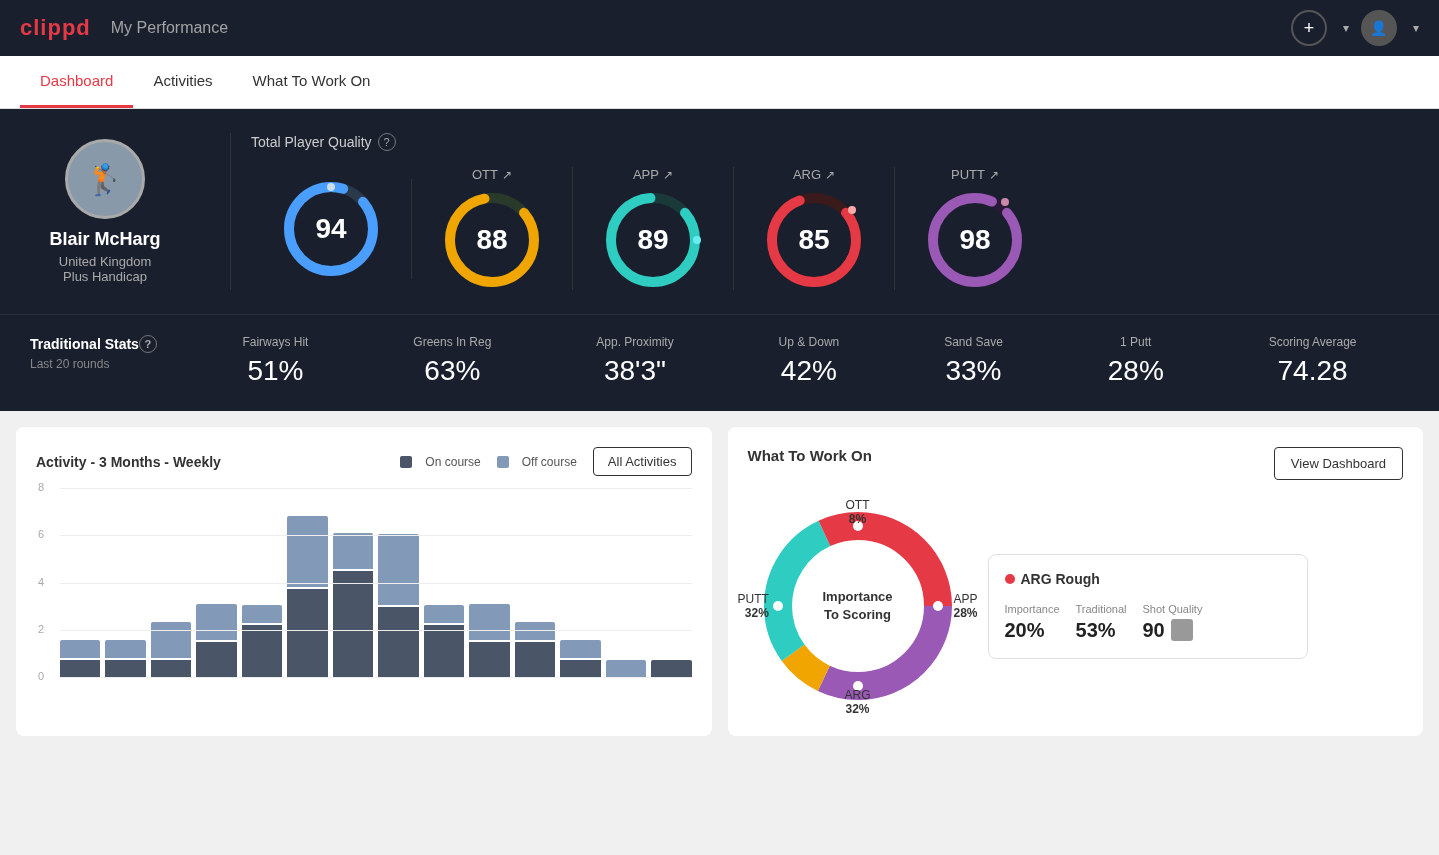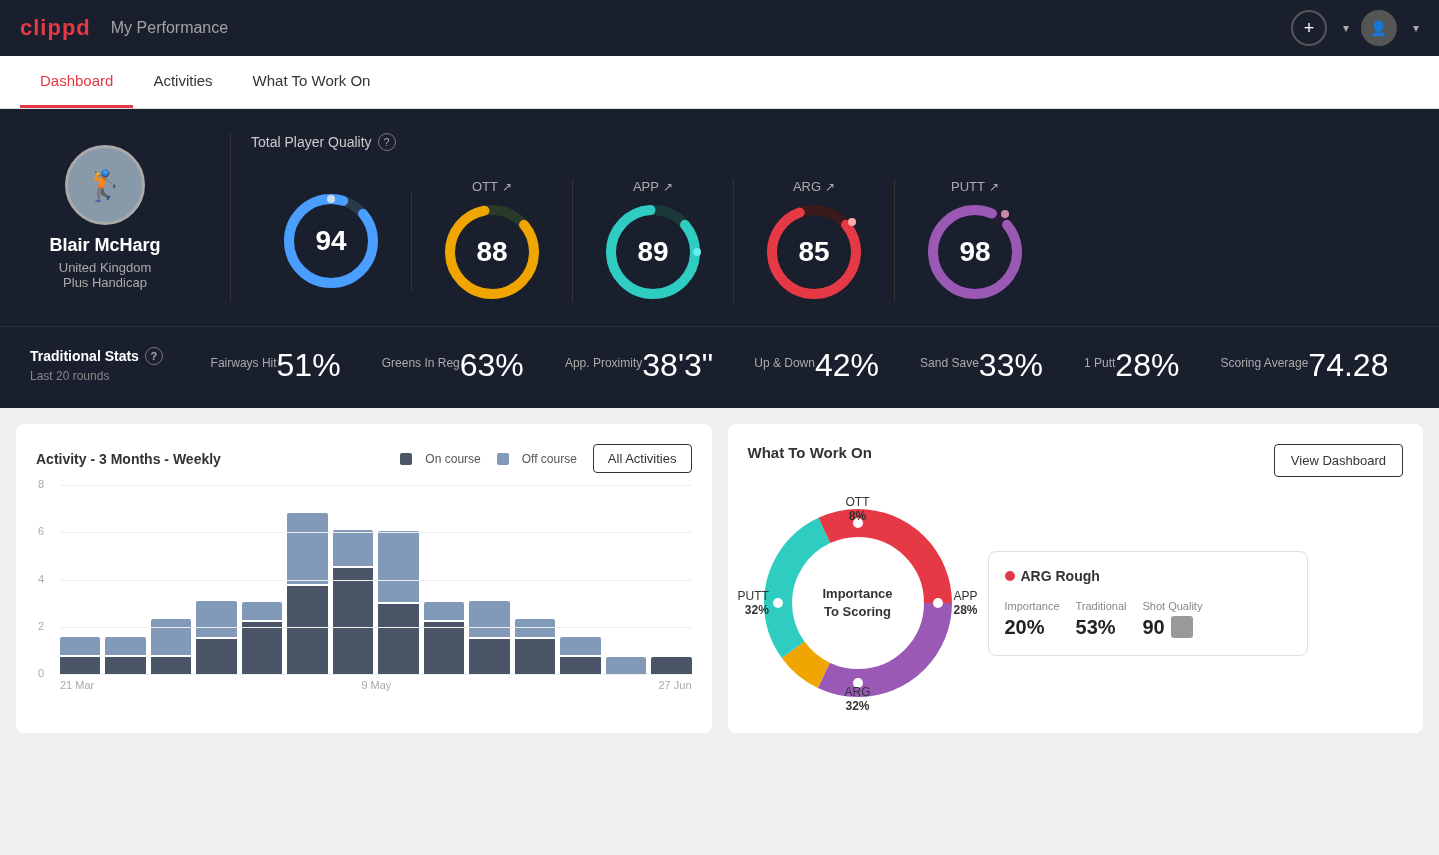--- a/index.html
+++ b/index.html
@@ -76,21 +76,21 @@
     .player-name { font-size: 18px; font-weight: bold; margin-top: 10px; text-align: center; }
     .player-country { color: #aaa; font-size: 13px; margin-top: 4px; }
     .player-handicap { color: #aaa; font-size: 13px; }
 
     .divider-v { width: 1px; background: #333; align-self: stretch; margin: 0 20px; }
 
     .metrics-section {
       flex: 1;
       display: flex;
       flex-direction: column;
-      gap: 28px;
+      gap: 16px;
     }
     .metrics-label {
       font-size: 14px;
       color: #ccc;
       display: flex;
       align-items: center;
       gap: 6px;
     }
     .help-icon {
       width: 18px; height: 18px; border-radius: 50%;
@@ -135,30 +135,30 @@
       background: #1a1f2e;
       padding: 20px 30px 24px;
       display: flex;
       align-items: flex-start;
       border-top: 1px solid #2a2f3e;
       gap: 0;
     }
     .stats-section-label {
       min-width: 160px;
     }
-    .stats-section-title { font-size: 14px; font-weight: bold; color: #fff; display: flex; align-items: center; gap: 6px; }
+    .stats-section-title { font-size: 14px; font-weight: bold; color: #fff; display: flex; align-items: center; }
     .stats-section-sub { font-size: 12px; color: #888; margin-top: 4px; }
     .stats-items {
       flex: 1;
       display: flex;
       justify-content: space-around;
     }
-    .stat-item { display: flex; flex-direction: row; align-items: center; }
+    .stat-item { display: flex; flex-direction: column; align-items: center; }
     .stat-label { font-size: 12px; color: #aaa; margin-bottom: 6px; }
-    .stat-value { font-size: 32px; font-weight: 300; color: #fff; }
+    .stat-value { font-size: 28px; font-weight: 300; color: #fff; }
 
     
     .bottom-panels {
       display: flex;
       gap: 16px;
       padding: 16px;
       background: #f0f0f0;
     }
     .panel {
       background: #fff;
@@ -491,25 +491,20 @@
               <div style="width: 100%; height: 18px; background: rgb(130, 153, 184); border-radius: 2px 2px 0px 0px;"></div>
               <div style="width: 100%; height: 18px; background: rgb(74, 85, 104);"></div>
             </div>
             <div style="display: flex; flex-direction: column; align-items: center; gap: 2px; flex: 1 1 0%; align-self: flex-end;">
               <div style="width: 100%; height: 18px; background: rgb(130, 153, 184); border-radius: 2px 2px 0px 0px;"></div>
             </div>
             <div style="display: flex; flex-direction: column; align-items: center; gap: 2px; flex: 1 1 0%; align-self: flex-end;">
               <div style="width: 100%; height: 18px; background: rgb(74, 85, 104); border-radius: 2px 2px 0px 0px;"></div>
             </div>
           </div>
-      </div>
-      <div class="x-labels" style="padding-left:24px;">
-        <span>21 Mar</span>
-        <span>9 May</span>
-        <span>27 Jun</span>
       </div>
     </div>
   </div>
 
   <div class="panel">
     <div class="wtwo-header">
       <div class="panel-title">What To Work On</div>
       <button class="view-dashboard-btn">View Dashboard</button>
     </div>
     <div class="wtwo-content">

